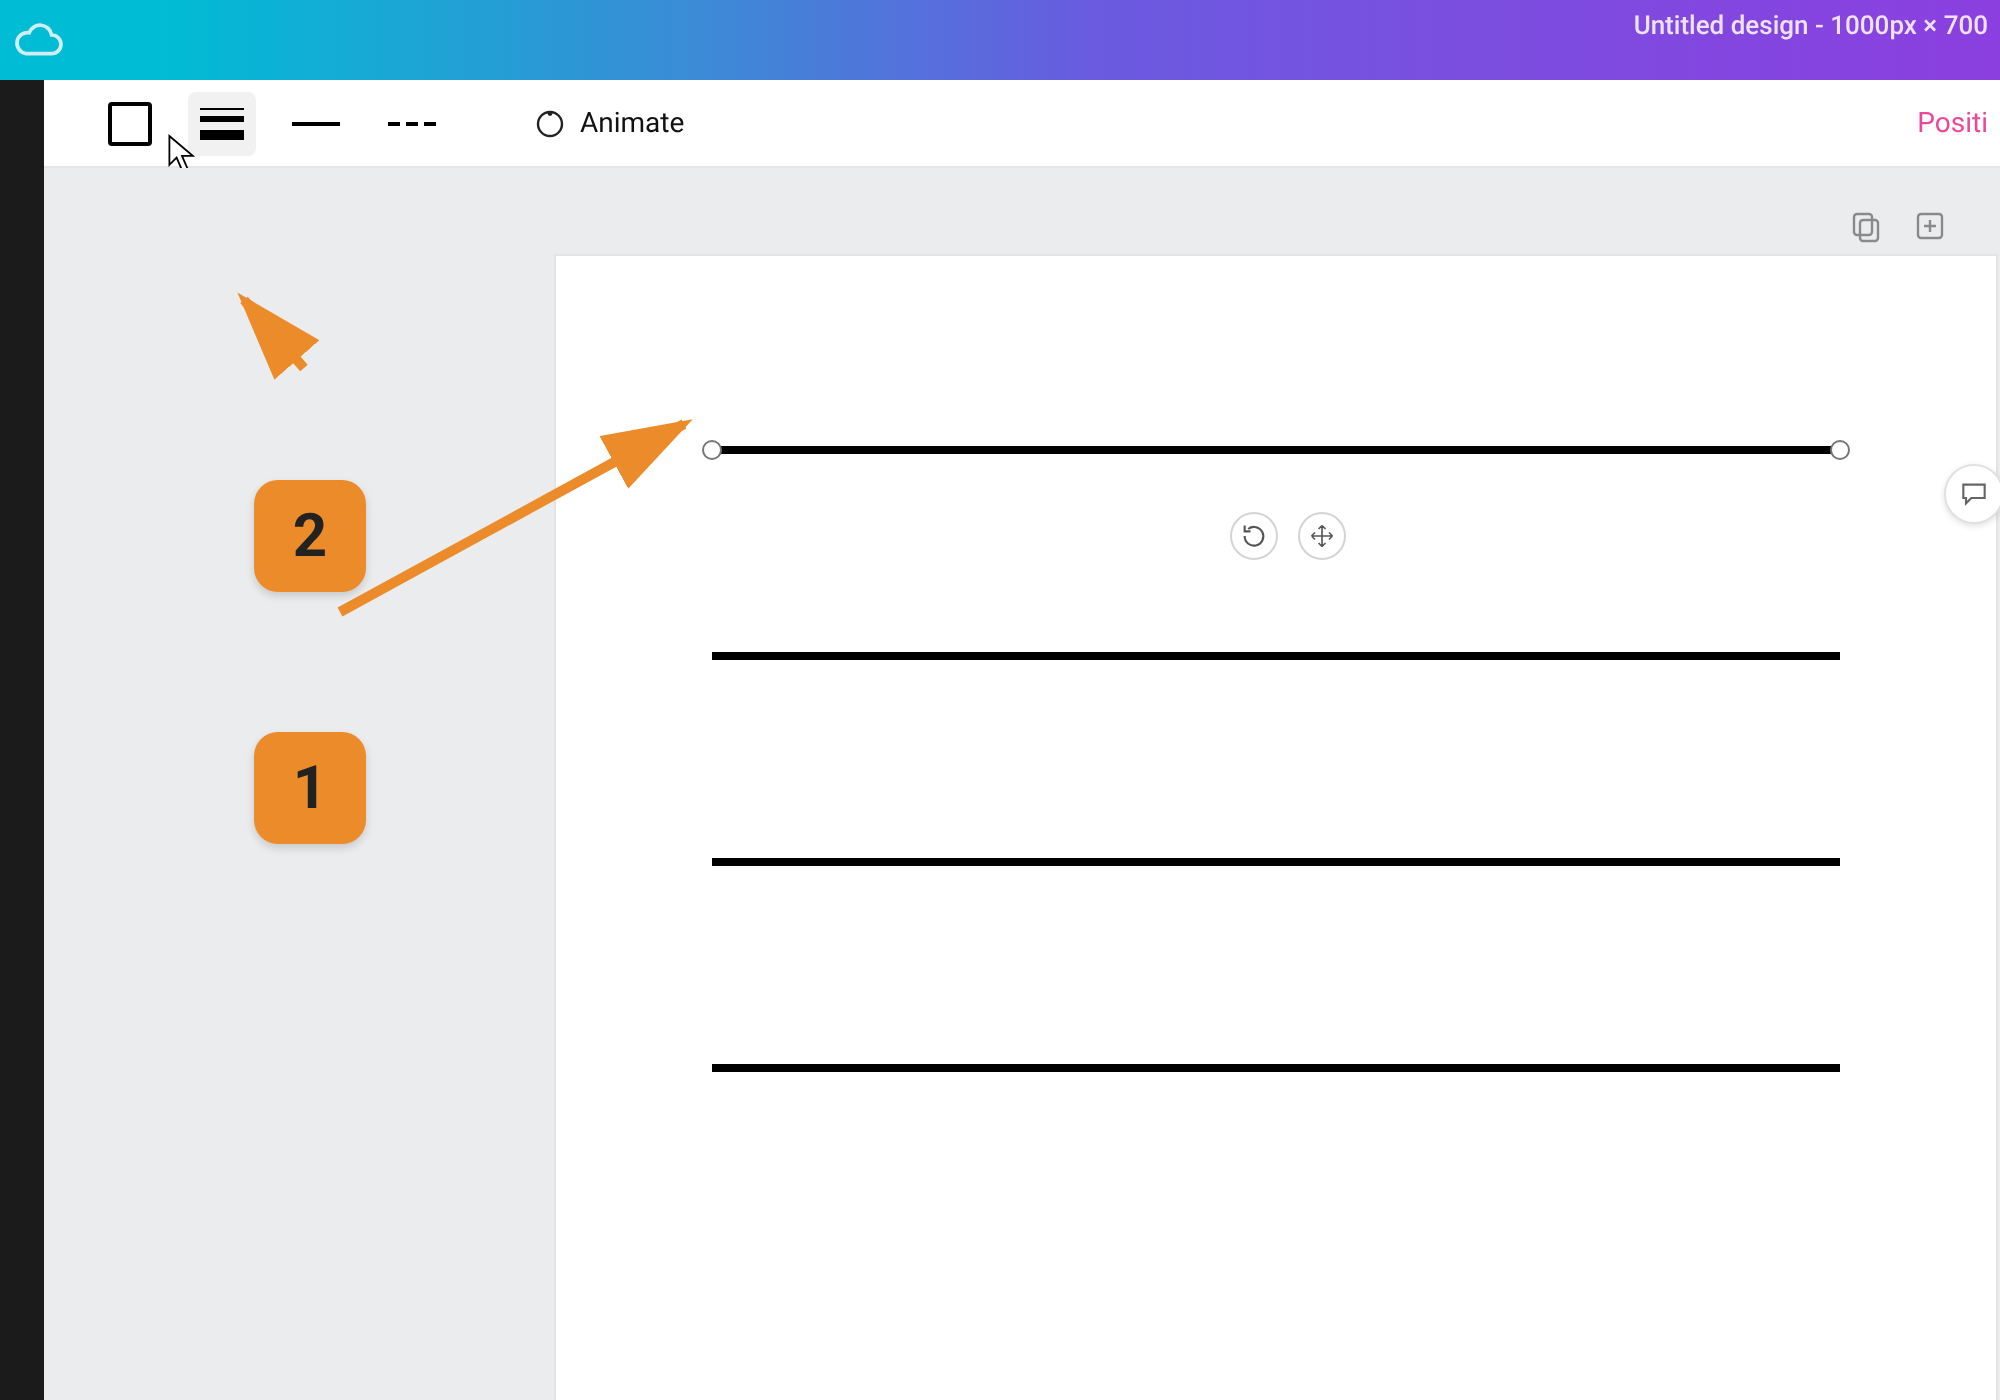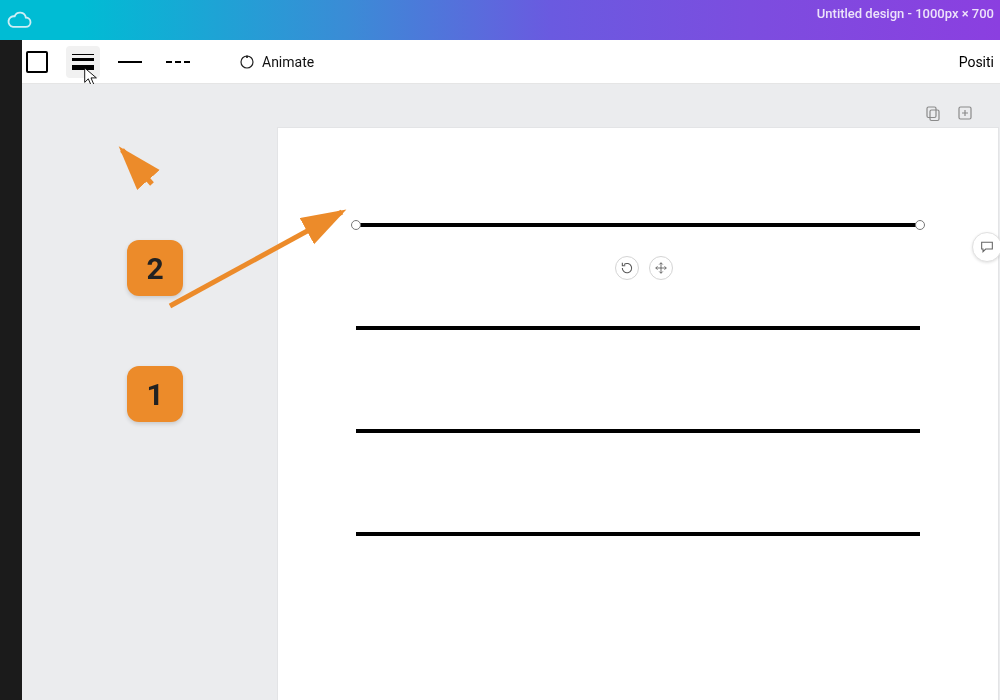--- a/index.html
+++ b/index.html
@@ -32,39 +32,39 @@
 
   
   .toolbar {
     position: absolute;
     top: 40px; left: 0; right: 0;
     height: 44px;
     background: #fff;
     border-bottom: 1px solid #e5e5e5;
     display: flex;
     align-items: center;
-    padding-left: 20px;
+    padding-left: 48px;
     gap: 12px;
   }
   .tb-btn { display: flex; align-items: center; justify-content: center; height: 32px; padding: 0 6px; border-radius: 4px; cursor: pointer; }
 
   .color-swatch {
     width: 22px; height: 22px; border: 2px solid #000; background:#fff; border-radius:2px; box-sizing:border-box;
   }
   .weight-icon { width: 22px; height: 16px; display:flex; flex-direction:column; justify-content:space-between; }
   .weight-icon span:nth-child(1){height:1px;background:#000;}
   .weight-icon span:nth-child(2){height:3px;background:#000;}
   .weight-icon span:nth-child(3){height:5px;background:#000;}
   .dash-solid { width:24px; height:2px; background:#000; }
   .dash-dashed { width:24px; height:0; border-top:2px dashed #000; }
 
   .animate-btn { display:flex; align-items:center; gap:6px; font-size:14px; color:#111; padding:4px 8px; border-radius:4px; cursor:pointer;}
 
   .toolbar .spacer { flex:1; }
-  .position-btn { font-size:14px; color:#000000; padding:4px 6px; cursor:pointer; white-space:nowrap;margin-left:15px;}
+  .position-btn { font-size:14px; color:#ec4899; padding:4px 6px; cursor:pointer; white-space:nowrap;margin-left:15px;}
 
   
   .sidebar {
     position:absolute; left:0; top:40px; bottom:0; width:22px;
     background:#1b1b1b;
   }
   .sidebar .bump {
     position:absolute; left:14px; top:350px; width:16px; height:60px;
     background:#1b1b1b; border-radius:0 10px 10px 0;
   }

